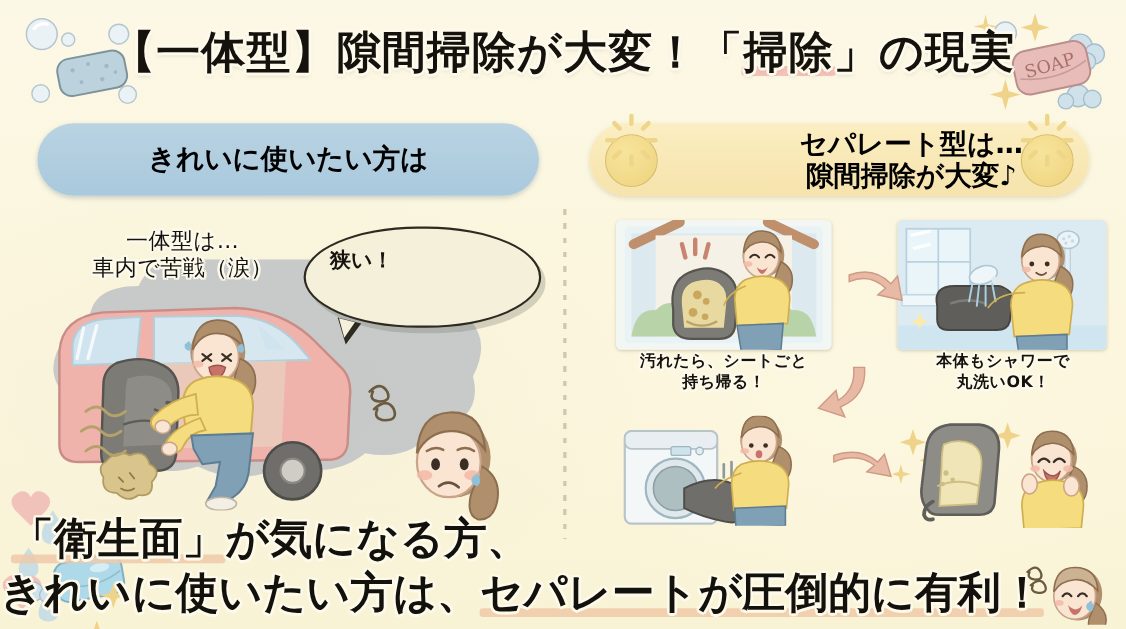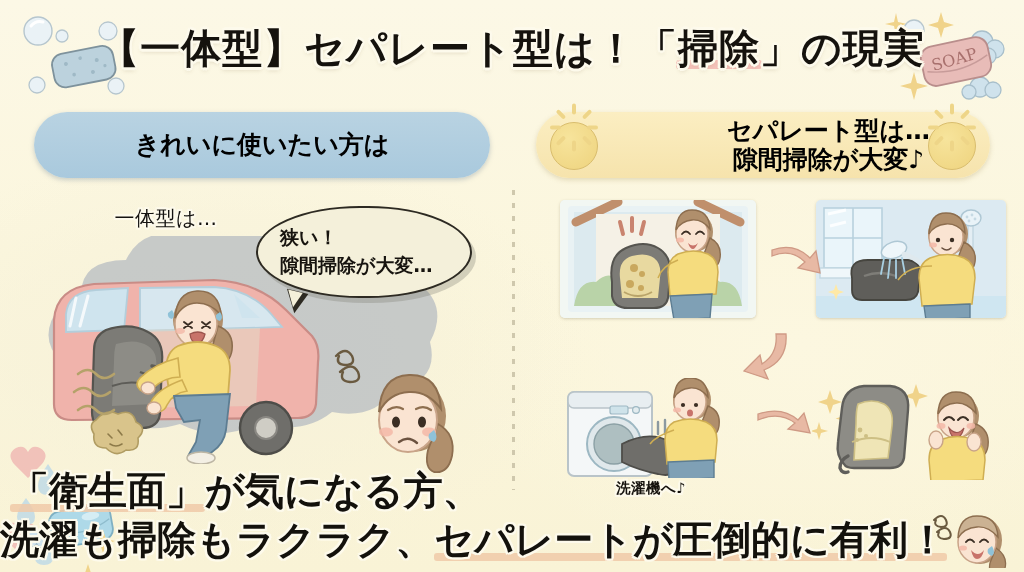--- a/index.html
+++ b/index.html
@@ -71,21 +71,21 @@
   .sun{position:absolute;width:46px;height:46px;border-radius:50%;
     background:radial-gradient(circle at 38% 34%,#f7e49c,#eed37e);
     border:1.5px solid #d9bd6d;}
   .sun .ray{position:absolute;left:50%;top:50%;width:4px;height:11px;border-radius:2px;
     background:#eed588;transform-origin:50% -13px;}
 
   
   #left-label{left:56px;top:206px;width:220px;font-size:20px;line-height:1.25;z-index:22;}
 
   #bubble{
-    left:256px;top:206px;width:212px;height:88px;
+    left:276px;top:206px;width:212px;height:88px;
     background:#f4f0da;border:2.6px solid #2d2a22;border-radius:50%/52%;
     box-shadow:4px 5px 0 rgba(120,120,110,.30);z-index:21;
   }
   #bubble .btxt{position:absolute;left:22px;top:16px;font-size:19px;line-height:1.45;
     color:#17140f;font-weight:700;text-align:left;}
   #bubble .tail{position:absolute;left:26px;bottom:-17px;width:0;height:0;
     border-left:13px solid transparent;border-right:9px solid transparent;
     border-top:22px solid #2d2a22;transform:rotate(14deg);}
   #bubble .tail-in{position:absolute;left:28px;bottom:-11px;width:0;height:0;
     border-left:9px solid transparent;border-right:6px solid transparent;
@@ -185,21 +185,21 @@
         <circle cx="73" cy="88" r="7"></circle>
     </g>
     <g transform="rotate(-12 58 58)">
       <rect x="26" y="38" width="68" height="40" rx="12" fill="#e8bcb8" stroke="#b98e8c" stroke-width="1.8"></rect>
       <path d="M30 62 q32 10 62 -4" stroke="#c79b99" stroke-width="1.4" fill="none"></path>
       <text x="59" y="61" font-size="16" font-family="DejaVu Serif, serif" fill="#a8706d" text-anchor="middle" transform="rotate(-4 59 58)">SOAP</text>
     </g>
   </svg>
 
   <div class="abs nosel" id="title">
-    <span>【一体型】セパレート型は！「</span><span class="hl">掃除</span><span>」の現実</span>
+    <span>【一体型】隙間掃除が大変！「</span><span class="hl">掃除</span><span>」の現実</span>
   </div>
 
   <div class="abs banner nosel" id="banner-left">
     <div class="banner-text ctr">
       <div>きれいに使いたい方は</div>
     </div>
   </div>
 
   <div class="abs banner nosel" id="banner-right">
     <div class="sun" style="left:14px;top:10px;">
@@ -229,28 +229,28 @@
   </div>
 
   <svg class="abs" id="grey-cloud" viewBox="0 0 472 248">
     <path d="M60 70 q-8 -46 44 -46 q16 -34 58 -24 q26 -30 70 -18 q32 -26 70 -6 q44 -10 58 26
              q44 6 40 48 q26 22 8 56 q10 40 -36 48 q-20 30 -62 22 q-30 24 -72 10
              q-40 22 -80 2 q-46 14 -72 -18 q-48 -2 -46 -44 q-26 -24 -2 -56 Z" fill="#b9bec3" opacity="0.78"></path>
   </svg>
 
   <div class="abs nosel outline ctr" id="left-label">
     <div>一体型は…</div>
+    <div>車内で苦戦（涙）</div>
   </div>
 
   <div class="abs" id="bubble">
     <div class="tail"></div>
     <div class="tail-in"></div>
     <div class="btxt">
       <div>狭い！</div>
-      <div>隙間掃除が大変…</div>
     </div>
   </div>
 
   <svg class="abs" id="car-scene" viewBox="0 0 282 196">
     <title>車内でチャイルドシートを掃除して苦戦する女性のイラスト</title>
 
     <path d="M10 52 q2 -32 40 -36 l120 -4 q44 2 72 30 l26 26 q8 10 6 26 l-2 42 q-2 14 -18 14
              l-226 2 q-18 0 -18 -16 Z" fill="#f0b3ab" stroke="#c98c86" stroke-width="2.2"></path>
 
     <path d="M22 46 q2 -22 30 -24 l32 -2 l-4 42 l-58 2 Z" fill="#cfe4ee" stroke="#b3cedb" stroke-width="1.8"></path>
@@ -433,21 +433,29 @@
       <circle cx="18" cy="28" r="2.2" fill="#3b2e24"></circle>
       <circle cx="32" cy="28" r="2.2" fill="#3b2e24"></circle>
       <path d="M22 36 q5 4 9 0" stroke="#6b5240" stroke-width="1.6" fill="none" stroke-linecap="round"></path>
       <ellipse cx="13" cy="33" rx="4" ry="2.5" fill="#f3b8a8" opacity=".85"></ellipse>
       <path d="M10 46 q18 -7 34 0 q11 5 11 20 l-3 26 l-50 2 l-3 -28 q0 -15 11 -20 Z" fill="#f5dc7e" stroke="#cfae52" stroke-width="1.5"></path>
       <path d="M12 54 q-24 0 -34 14" stroke="#cfae52" stroke-width="1.5" fill="none"></path>
       <path d="M4 94 l46 -2 l0 14 l-44 2 Z" fill="#7fa0b5" stroke="#5d7d92" stroke-width="1.4"></path>
     </g>
   </svg>
 
-
+  <div class="abs cap nosel outline" id="cap1">
+    <div>汚れたら、シートごと</div>
+    <div>持ち帰る！</div>
+  </div>
+
+  <div class="abs cap nosel outline" id="cap2">
+    <div>本体もシャワーで</div>
+    <div>丸洗いOK！</div>
+  </div>
 
   <svg class="abs arrow" id="arrow2" viewBox="0 0 56 60">
     <path d="M50 4 q2 26 -22 36 l4 9 l-24 -8 l16 -16 l2 9 q16 -10 14 -30 Z" fill="#e8b9a4" stroke="#cf9a85" stroke-width="1.3"></path>
   </svg>
 
   <svg class="abs" id="ph3" viewBox="0 0 188 100">
 
     <rect x="6" y="14" width="84" height="84" rx="6" fill="#f4f7f8" stroke="#b9c4c9" stroke-width="2"></rect>
     <rect x="6" y="14" width="84" height="16" rx="6" fill="#e8eef1" stroke="#b9c4c9" stroke-width="1.6"></rect>
     <rect x="48" y="28" width="18" height="8" rx="2" fill="#cfe3ea" stroke="#9db8c3" stroke-width="1.2"></rect>
@@ -511,21 +519,20 @@
       <ellipse cx="17" cy="34" rx="4.5" ry="3" fill="#f3b8a8" opacity=".85"></ellipse>
       <ellipse cx="47" cy="34" rx="4.5" ry="3" fill="#f3b8a8" opacity=".85"></ellipse>
       <path d="M16 48 q18 -7 34 0 q11 5 11 20 l-2 20 l-52 2 l-2 -22 q0 -15 11 -20 Z" fill="#f5dc7e" stroke="#cfae52" stroke-width="1.5"></path>
 
       <ellipse cx="12" cy="48" rx="7" ry="9" fill="#fae4d2" stroke="#c9a489" stroke-width="1.4"></ellipse>
       <ellipse cx="50" cy="50" rx="7" ry="9" fill="#fae4d2" stroke="#c9a489" stroke-width="1.4"></ellipse>
     </g>
   </svg>
 
   <div class="abs cap nosel outline" id="cap3">
-    <div>洗濯機へ♪</div>
   </div>
 
 
   <svg class="abs deco" id="deco-bl" viewBox="0 0 140 130">
     <path d="M14 22 q-8 -10 2 -16 q8 -4 12 4 q4 -8 12 -4 q10 6 2 16 l-14 14 Z" fill="#f0b8b4" opacity=".85"></path>
     <path d="M6 98 q-8 -10 2 -16 q8 -4 12 4 q4 -8 12 -4 q10 6 2 16 l-14 14 Z" fill="#f0b8b4" opacity=".85"></path>
     <path d="M48 22 q10 14 10 22 q0 9 -10 9 q-10 0 -10 -9 q0 -8 10 -22 Z" fill="#bfd9e6" opacity=".85"></path>
     <path d="M26 56 q9 12 9 19 q0 8 -9 8 q-9 0 -9 -8 q0 -7 9 -19 Z" fill="#bfd9e6" opacity=".85"></path>
     <path d="M44 96 q9 12 9 19 q0 8 -9 8 q-9 0 -9 -8 q0 -7 9 -19 Z" fill="#bfd9e6" opacity=".85"></path>
     <circle cx="72" cy="44" r="7" fill="#e8f3f8" stroke="#b6cdd8" stroke-width="1.3"></circle>
@@ -538,21 +545,21 @@
       <rect x="50" y="66" width="62" height="36" rx="11" fill="#aed9e8" stroke="#7fb0c3" stroke-width="1.8"></rect>
       <path d="M54 86 q30 10 56 -4" stroke="#8fbdcd" stroke-width="1.4" fill="none"></path>
       <ellipse cx="92" cy="76" rx="9" ry="4" fill="#d9eef5" opacity=".9"></ellipse>
     </g>
     <path d="M103 88 l3 9 l9 2 l-9 3 l-3 9 l-3 -9 l-9 -3 l9 -2 Z" fill="#f0d38a"></path>
     <path d="M88 122 l3 9 l9 2 l-9 3 l-3 9 l-3 -9 l-9 -3 l9 -2 Z" fill="#f0d38a"></path>
   </svg>
 
   <div class="abs nosel" id="bottom">
     <div class="l1"><span class="hl">「衛生面」</span><span>が気になる方、</span></div>
-    <div><span>洗濯も掃除もラクラク、</span><span class="hl">セパレートが圧倒的に有利！</span></div>
+    <div><span>きれいに使いたい方は、</span><span class="hl">セパレートが圧倒的に有利！</span></div>
   </div>
 
   <svg class="abs deco" id="deco-br" viewBox="0 0 78 62">
     <g stroke="#6a5a40" stroke-width="2" fill="none" stroke-linecap="round">
       <path d="M4 14 q8 -8 12 0 q3 7 -5 7 q-8 -1 -5 -7"></path>
       <path d="M7 26 q9 -8 13 0 q3 7 -6 7 q-8 -1 -5 -7"></path>
     </g>
     <ellipse cx="50" cy="34" rx="22" ry="24" fill="#b08f6c"></ellipse>
     <path d="M66 42 q12 8 9 20 q-3 10 -11 8 q-6 -3 -4 -13 Z" fill="#b08f6c" stroke="#8d6e4f" stroke-width="1.3"></path>
     <ellipse cx="47" cy="36" rx="19" ry="21" fill="#fae4d2" stroke="#c9a489" stroke-width="1.5"></ellipse>

